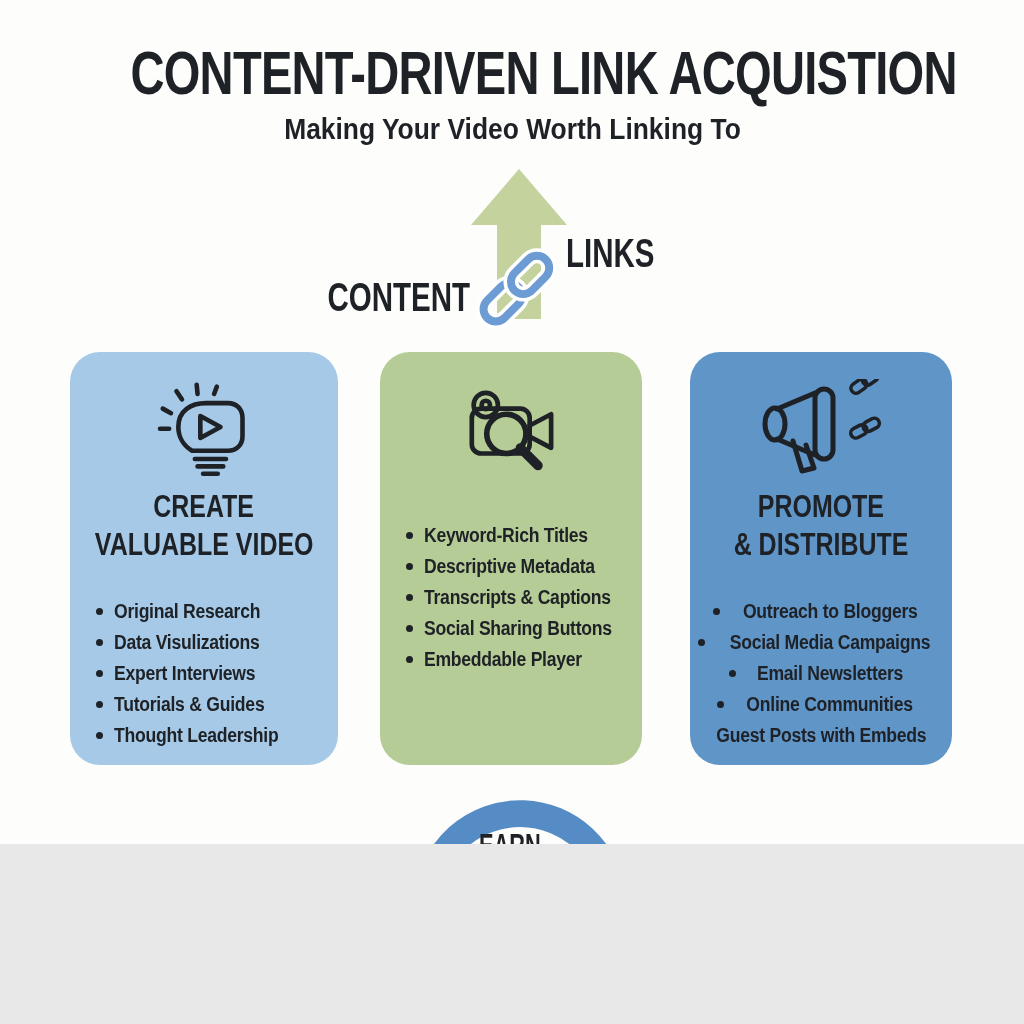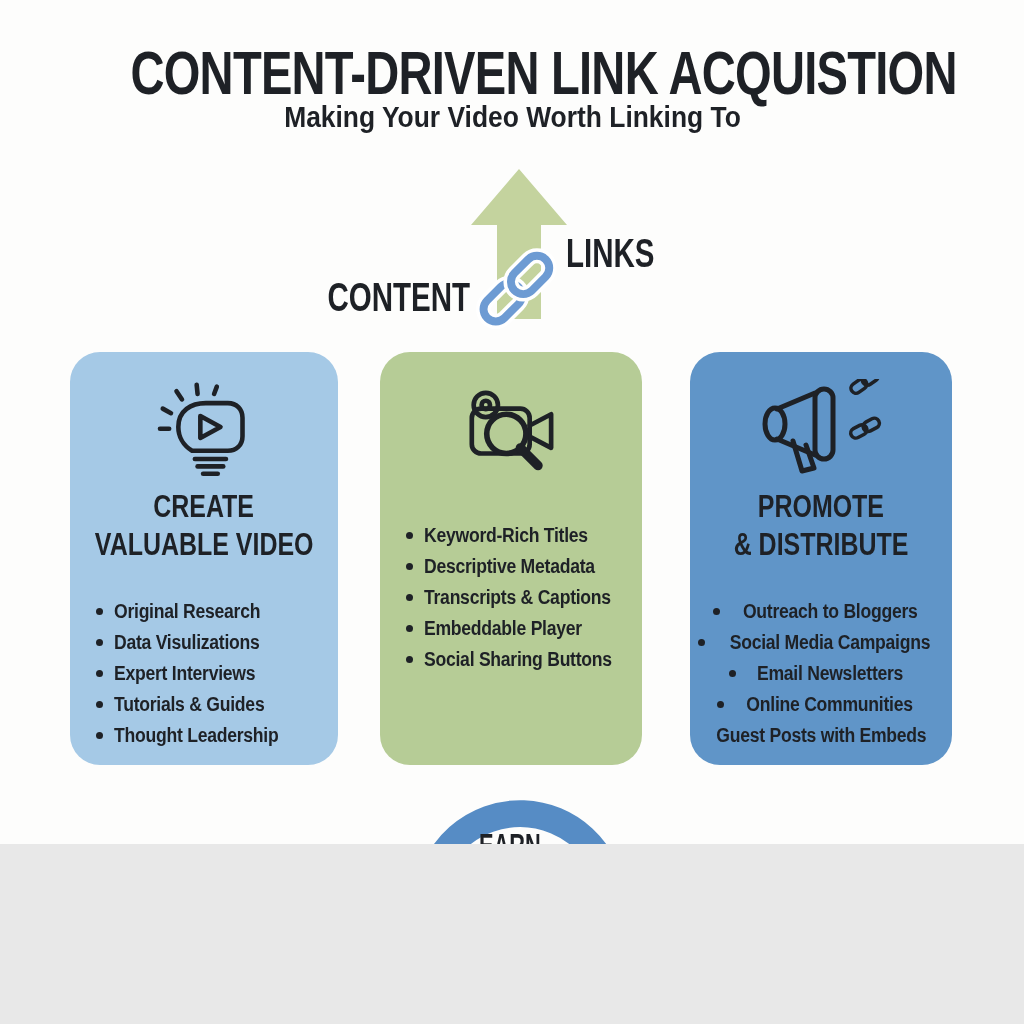--- a/index.html
+++ b/index.html
@@ -11,21 +11,21 @@
   html,body{background:#e8e8e8;}
   .stage{
     position:relative;width:1024px;height:844px;background:var(--bg);
     font-family:"Liberation Sans", sans-serif;color:var(--ink);overflow:hidden;margin:0 auto;
   }
   .squeeze{display:inline-block;transform:scaleX(var(--sx,.8));transform-origin:center;white-space:nowrap;}
 
   
   .title{position:absolute;top:42px;left:0;width:100%;text-align:center;
     font-size:62px;font-weight:bold;letter-spacing:-1px;line-height:1;}
-  .subtitle{position:absolute;top:100px;left:0;width:100%;text-align:center;
+  .subtitle{position:absolute;top:112px;left:0;width:100%;text-align:center;
     font-size:30px;font-weight:bold;letter-spacing:0;}
 
   
   .flow-label{position:absolute;top:233px;font-size:41px;font-weight:bold;line-height:1;}
   .flow-label.left{right:554px;margin-top:44px;}
   .flow-label.left .squeeze{transform-origin:right center;}
   .flow-label.right{left:566px;}
   .flow-label.right .squeeze{transform-origin:left center;}
   .up-arrow{position:absolute;left:471px;top:169px;}
   .chain-big{position:absolute;left:473px;top:241px;}
@@ -150,25 +150,25 @@
         <li class="bullet-item">
         <span class="dot"></span>
         <span class="bullet-text">Descriptive Metadata</span>
       </li>
         <li class="bullet-item">
         <span class="dot"></span>
         <span class="bullet-text">Transcripts &amp; Captions</span>
       </li>
         <li class="bullet-item">
         <span class="dot"></span>
+        <span class="bullet-text">Social Sharing Buttons</span>
+      </li>
+        <li class="bullet-item">
+        <span class="dot"></span>
         <span class="bullet-text">Embeddable Player</span>
-      </li>
-        <li class="bullet-item">
-        <span class="dot"></span>
-        <span class="bullet-text">Social Sharing Buttons</span>
       </li>
       </ul>
   </div>
 
   <div class="card card3">
     <div class="card-icon">
       <svg width="140" height="106" viewBox="0 0 140 106" fill="none" stroke="var(--ink)" stroke-width="5" stroke-linecap="round" stroke-linejoin="round">
         <rect x="64" y="10" width="18" height="70" rx="9"></rect>
         <ellipse cx="24" cy="45" rx="10" ry="16"></ellipse>
         <line x1="26" y1="30" x2="64" y2="14"></line>

